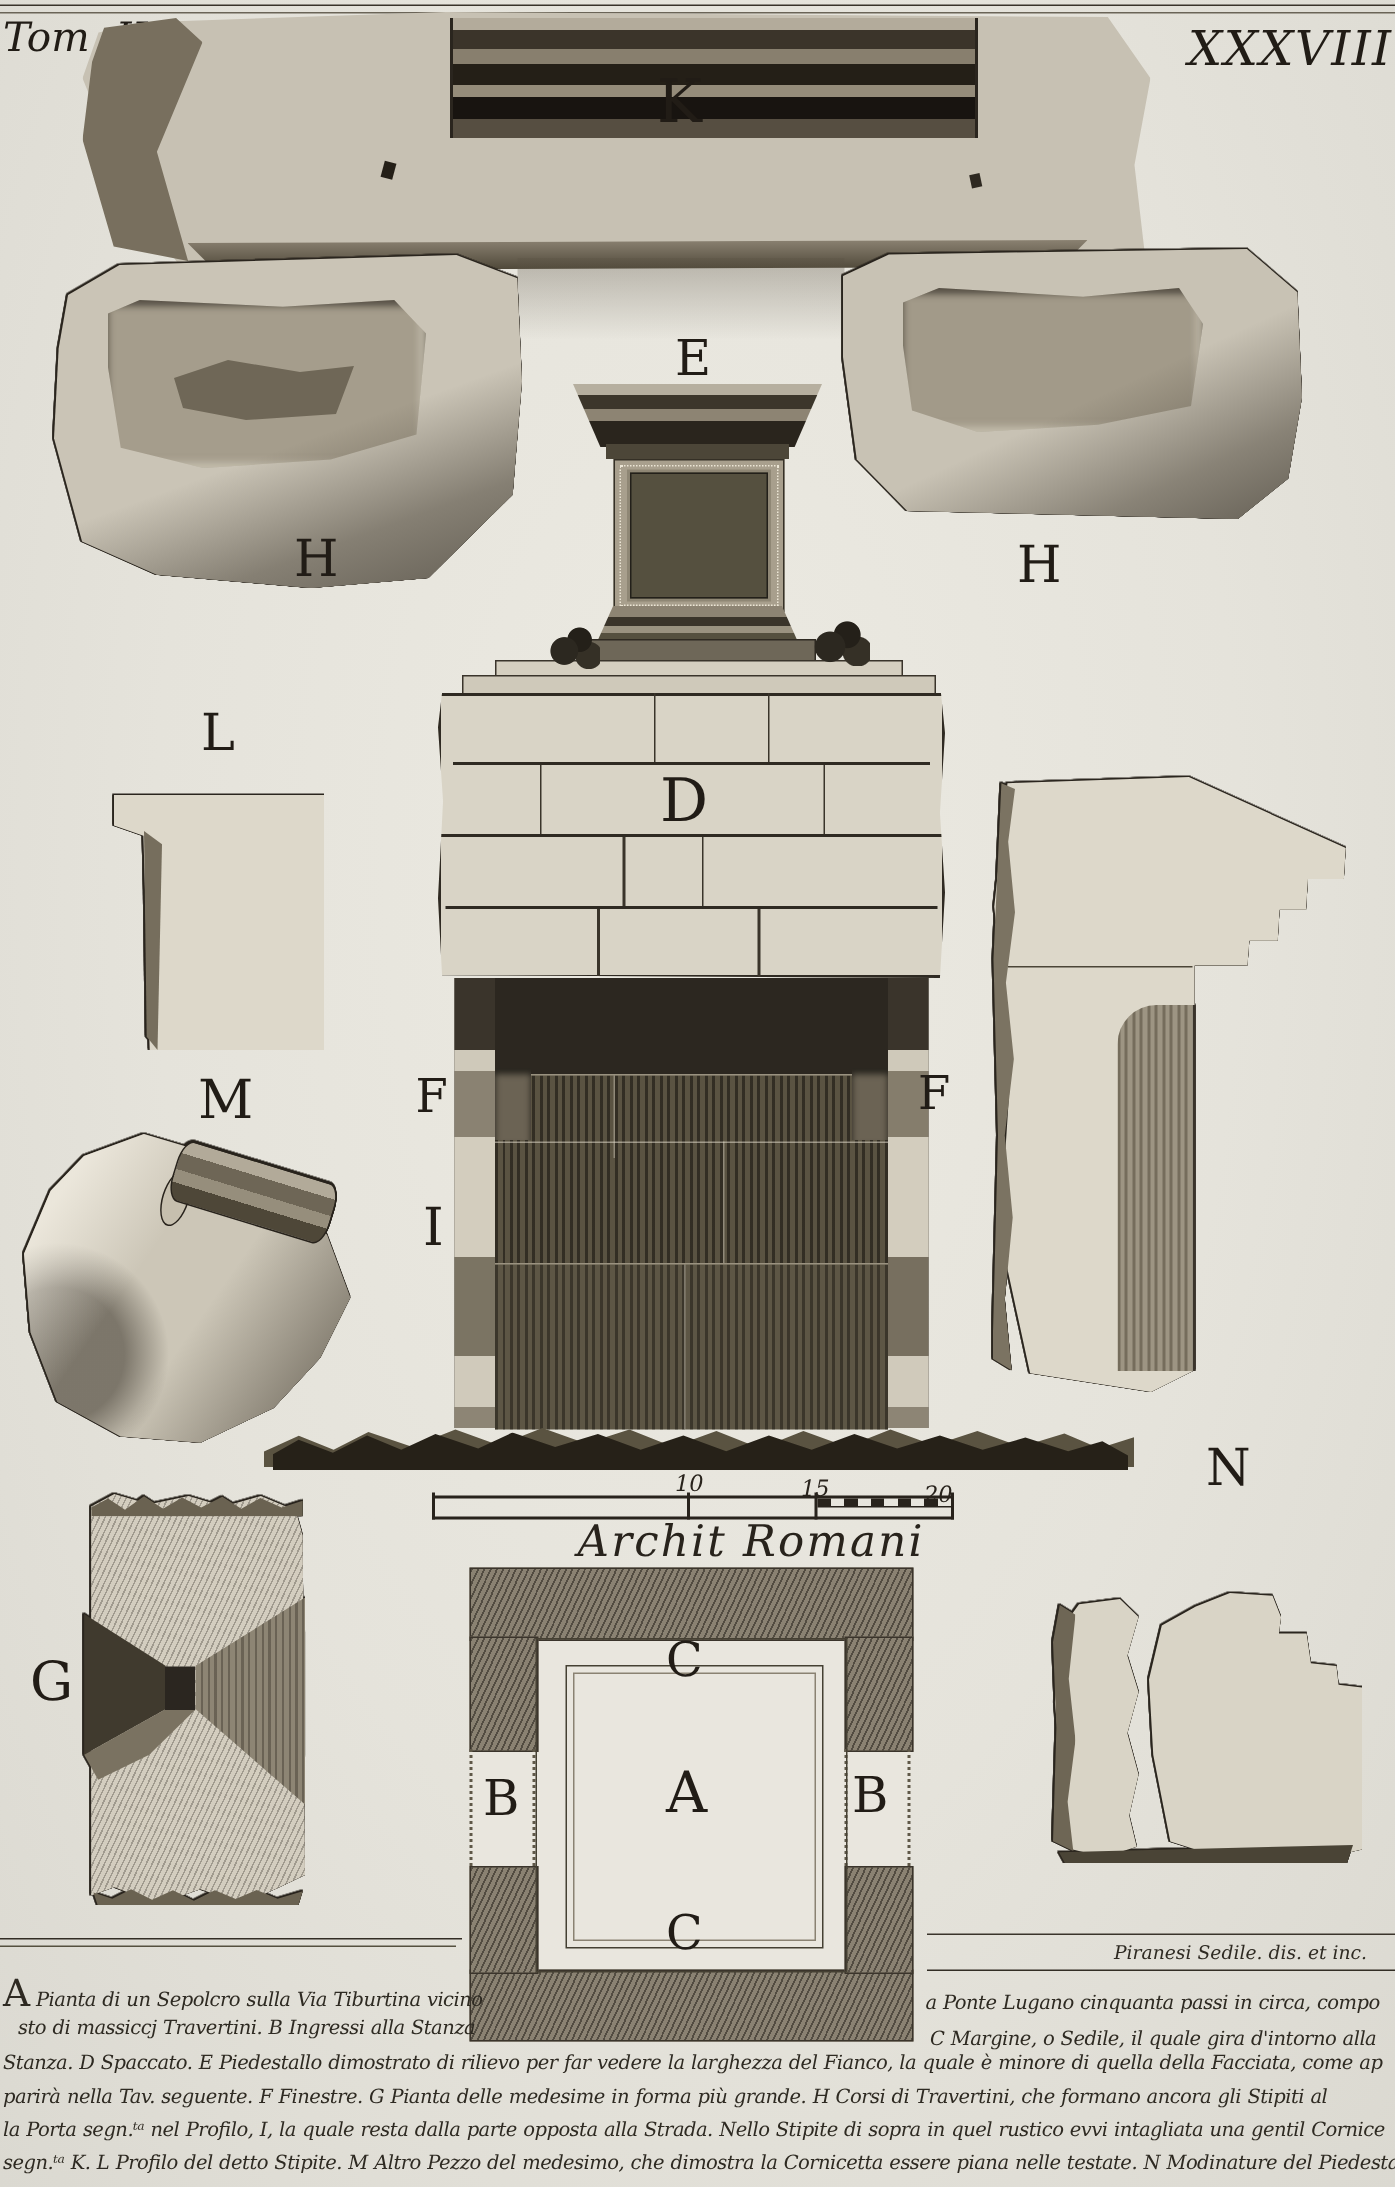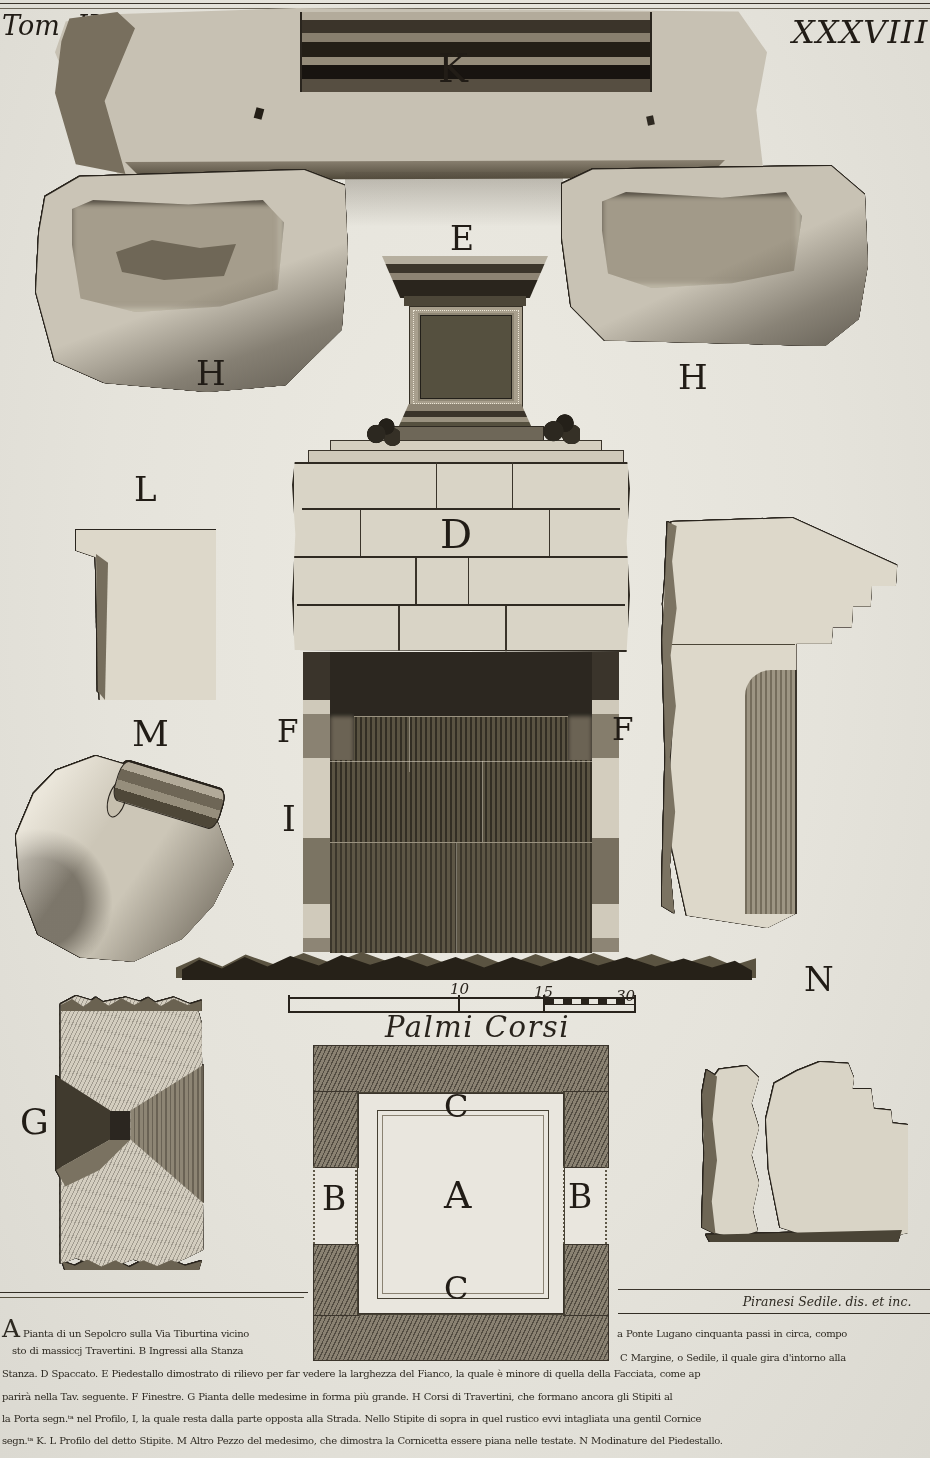--- a/index.html
+++ b/index.html
@@ -14,21 +14,21 @@
   .hd2{background-image:repeating-linear-gradient(125deg, rgba(42,37,30,.55) 0 1.1px, rgba(0,0,0,0) 1.1px 4px);}
   .stip{background-image:radial-gradient(rgba(55,48,38,.5) .6px, rgba(0,0,0,0) 1px);background-size:3.2px 3.2px;}
   .outl{filter:drop-shadow(.8px 0 0 #2a251e) drop-shadow(-.8px 0 0 #2a251e) drop-shadow(0 .8px 0 #2a251e) drop-shadow(0 -.8px 0 #2a251e);}
   
   .mark{position:absolute;font-family:"DejaVu Serif",serif;color:#211c16;line-height:1;}
   
   .vol{left:2px;top:12px;font-style:italic;font-size:27px;}
   .pnum{left:792px;top:16px;font-style:italic;font-size:32px;letter-spacing:1px;}
   .rule{position:absolute;height:0;}
   
-  .cap{position:absolute;font-size:10px;letter-spacing:-.35px;word-spacing:.5px;
+  .cap{position:absolute;font-style:italic;font-size:13px;letter-spacing:-.35px;word-spacing:.5px;
        white-space:nowrap;color:#2e2a22;}
   .initcap::first-letter{font-size:25px;font-style:normal;line-height:.7;}
   .scale-num{position:absolute;font-style:italic;font-size:15px;color:#28231c;}
   .jt{position:absolute;top:0;bottom:0;width:1.6px;background:#3a342a;}
   .d-row{position:relative;flex:1;border-bottom:2px solid #2f2a22;}
   .qseg{position:absolute;left:0;right:0;}
   .pw{position:absolute;background:#8a8272;border:1px solid #3a342b;
       background-image:repeating-linear-gradient(115deg, rgba(28,24,18,.5) 0 1.2px, rgba(0,0,0,0) 1.2px 3.8px);}
   .dot{position:absolute;width:0;border-left:2px dotted #5f5848;}
   .veg{position:absolute;background:
@@ -183,22 +183,22 @@
   <div class="abs" style="left:288px;top:997px;width:348px;height:12px;border-top:2px solid #28231c;border-bottom:2px solid #28231c;">
     <div class="abs" style="left:0;top:-4px;width:2px;height:18px;background:#28231c;"></div>
     <div class="abs" style="left:170px;top:-4px;width:2px;height:18px;background:#28231c;"></div>
     <div class="abs" style="left:255px;top:-4px;width:2px;height:18px;background:#28231c;"></div>
     <div class="abs" style="left:346px;top:-4px;width:2px;height:18px;background:#28231c;"></div>
     <div class="abs" style="left:257px;top:0;width:89px;height:5px;border-bottom:1px solid #28231c;
       background:repeating-linear-gradient(90deg,#28231c 0 8.9px, rgba(0,0,0,0) 8.9px 17.8px);"></div>
   </div>
   <span class="scale-num" style="left:450px;top:980px;">10</span>
   <span class="scale-num" style="left:534px;top:983px;">15</span>
-  <span class="scale-num" style="left:616px;top:987px;">30</span>
-  <div class="abs" style="left:385px;top:1010px;font-style:italic;font-size:29px;letter-spacing:1.5px;color:#28231c;">Palmi Corsi</div>
+  <span class="scale-num" style="left:616px;top:987px;">20</span>
+  <div class="abs" style="left:385px;top:1010px;font-style:italic;font-size:29px;letter-spacing:1.5px;color:#28231c;">Archit Romani</div>
 
   <span class="mark" style="left:134px;top:472px;font-size:34px;">L</span>
   <div class="abs outl" style="left:76px;top:530px;width:140px;height:170px;">
     <div class="abs hd" style="inset:0;background:#ddd8ca;
       clip-path:polygon(0 0, 100% 0, 100% 100%, 17% 100%, 14% 16%, 0 12%);"></div>
     <div class="abs" style="left:20px;top:24px;width:12px;height:146px;background:#766e5d;
       clip-path:polygon(0 0, 100% 6%, 75% 100%, 15% 94%);"></div>
   </div>
 
   <span class="mark" style="left:132px;top:716px;font-size:36px;">M</span>

